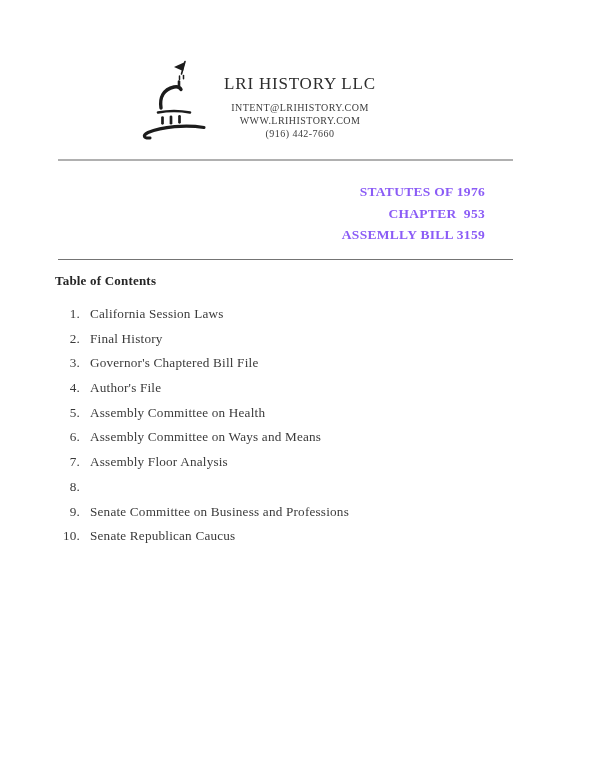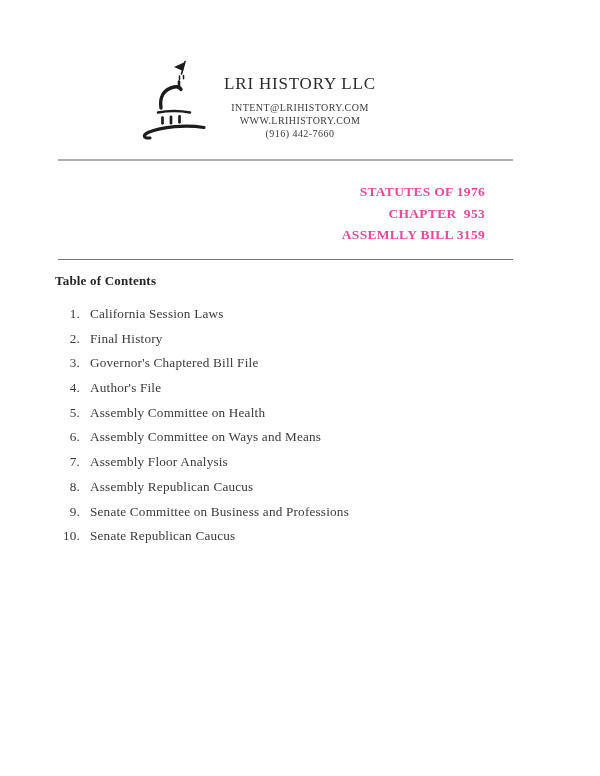--- a/index.html
+++ b/index.html
@@ -63,21 +63,21 @@
 
   
   .bill-reference {
     position: absolute;
     top: 181px;
     right: 115px;
     text-align: right;
     font-weight: bold;
     font-size: 13.5px;
     line-height: 21.6px;
-    color: #ec4899;
+    color: #8b5cf6;
     letter-spacing: 0.3px;
   }
   .ref-line { white-space: pre; }
 
   
   .toc-title {
     position: absolute;
     top: 271px;
     left: 55px;
     margin: 0;
@@ -186,21 +186,20 @@
     <li class="toc-item">
       <span class="toc-num">6.</span>
       <span class="toc-label">Assembly Committee on Ways and Means</span>
     </li>
     <li class="toc-item">
       <span class="toc-num">7.</span>
       <span class="toc-label">Assembly Floor Analysis</span>
     </li>
     <li class="toc-item">
       <span class="toc-num">8.</span>
-      <span class="toc-label">Assembly Republican Caucus</span>
     </li>
     <li class="toc-item">
       <span class="toc-num">9.</span>
       <span class="toc-label">Senate Committee on Business and Professions</span>
     </li>
     <li class="toc-item">
       <span class="toc-num">10.</span>
       <span class="toc-label">Senate Republican Caucus</span>
     </li>
   </ol>

